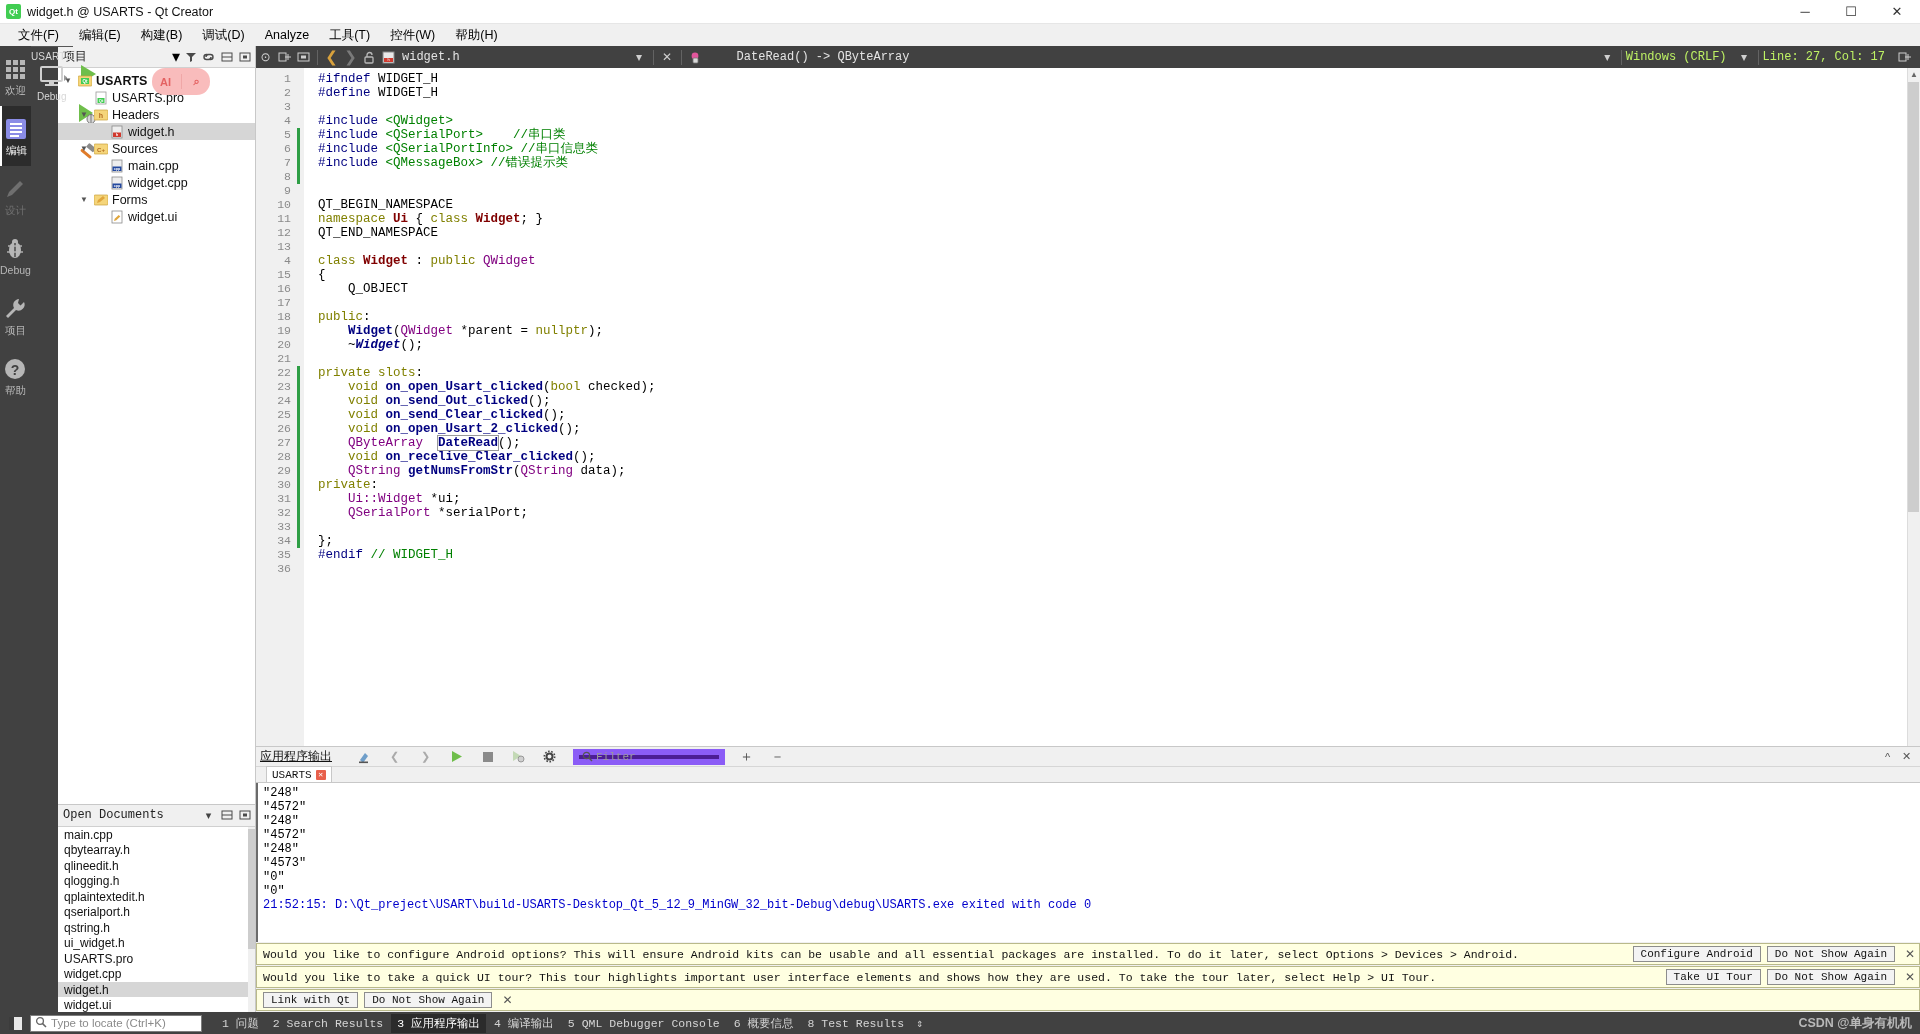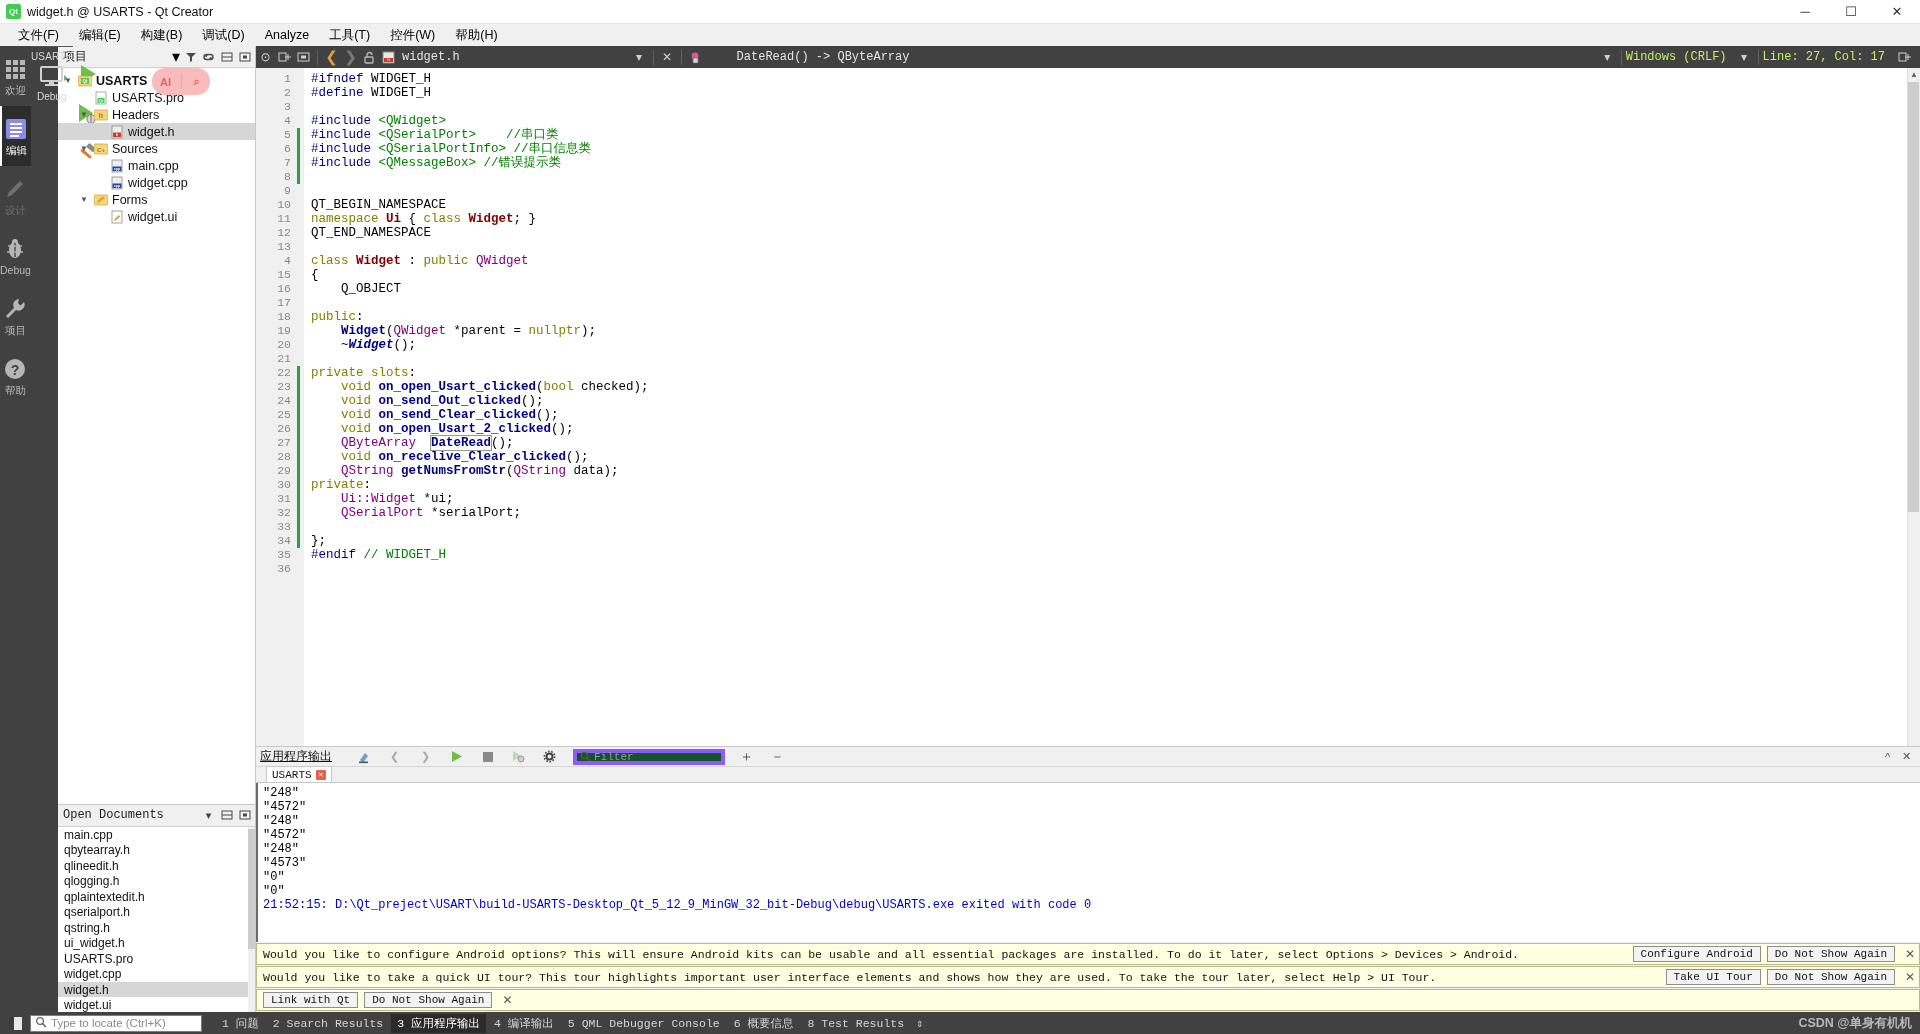--- a/index.html
+++ b/index.html
@@ -101,21 +101,21 @@
             min-height:0; }
   .gutter { width:40px; flex:0 0 40px; background:#f0f0f0; text-align:right;
             font-family:"Liberation Mono",monospace; font-size:11.5px; color:#8a8a8a;
             padding-top:4px; }
   .gutter .g { height:14px; line-height:14px; padding-right:5px; }
   .changebar { width:8px; flex:0 0 8px; background:#f0f0f0; padding-top:4px; }
   .changebar .c { height:14px; }
   .changebar .c.mod { background:#2e9e45; width:3px; margin-left:1px; height:14px; }
   .codearea { flex:1 1 auto; padding-top:4px; font-family:"Liberation Mono",monospace;
               font-size:12.5px; white-space:pre; overflow:hidden; position:relative;
-              padding-left:7px; }
+              padding-left:14px; }
   .cl { height:14px; line-height:14px; }
   
   .k  { color:#808000; }           
   .pp { color:#000080; }           
   .str{ color:#008000; }           
   .cm { color:#008000; }           
   .ty { color:#800080; }           
   .fn { color:#000080; font-weight:bold; }
   .cls{ color:#800000; font-weight:bold; }
   .vir{ color:#000080; font-weight:bold; font-style:italic; }
@@ -127,21 +127,21 @@
   .v-thumb { position:absolute; right:1px; top:14px; width:11px; height:430px; background:#cdcdcd; }
 
   
   .outpane { height:196px; flex:0 0 196px; display:flex; flex-direction:column;
              border-top:1px solid #c8c8c8; background:#fff; }
   .outbar { height:20px; background:#f0f0f0; display:flex; align-items:center; gap:12px;
             padding-left:4px; border-bottom:1px solid #d6d6d6; flex:0 0 20px; }
   .outbar .title { font-size:12px; color:#111; text-decoration:underline; margin-right:10px; }
   .outbar .oic { width:19px; height:18px; display:flex; align-items:center;
                  justify-content:center; color:#555; font-size:11px; }
-  .filterbox { width:152px; height:16px; background:#14532d; border:4px solid #8b5cf6;
+  .filterbox { width:152px; height:16px; background:#4c1d95; border:6px solid #8b5cf6;
                display:flex; align-items:center; gap:3px; padding-left:3px; margin-left:2px; }
   .filterbox .ph { font-size:11px; color:#9a9a9a; font-family:"Liberation Mono",monospace; }
   .outtabs { height:16px; display:flex; align-items:flex-end; background:#f0f0f0;
              border-bottom:1px solid #c8c8c8; flex:0 0 16px; }
   .outtab { height:16px; display:flex; align-items:center; gap:4px; padding:0 5px;
             background:#fff; border:1px solid #c8c8c8; border-bottom:none;
             font-size:11px; font-family:"Liberation Mono",monospace; color:#111; margin-left:10px; }
   .tabx { width:10px; height:10px; background:#e8604c; color:#fff; font-size:8px; line-height:10px;
           text-align:center; border-radius:1px; }
   .outtext { flex:1 1 auto; background:#fff; font-family:"Liberation Mono",monospace;

